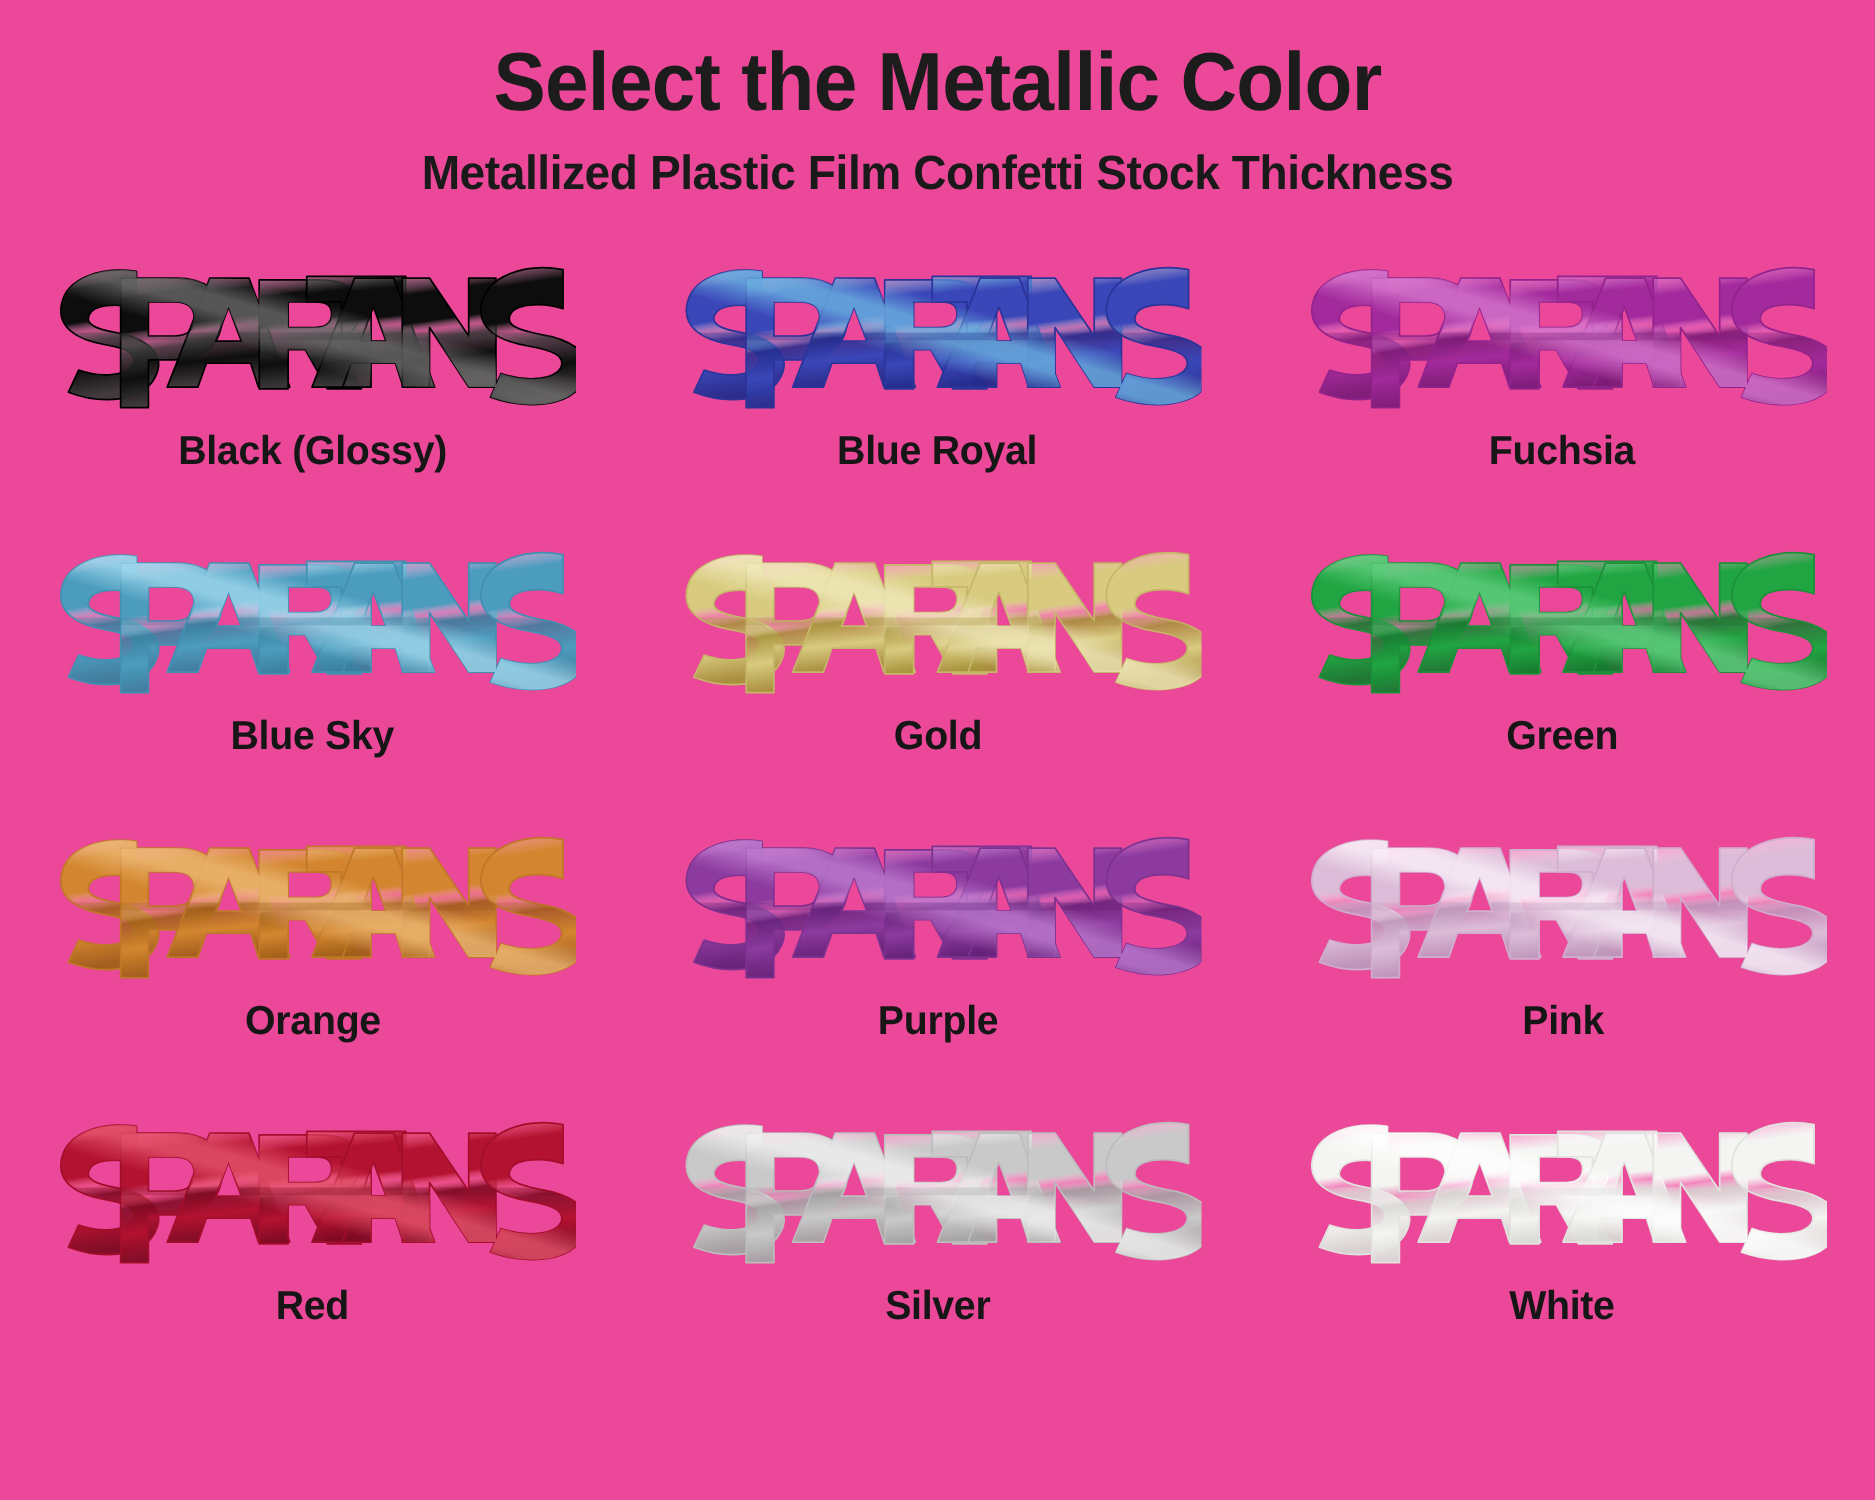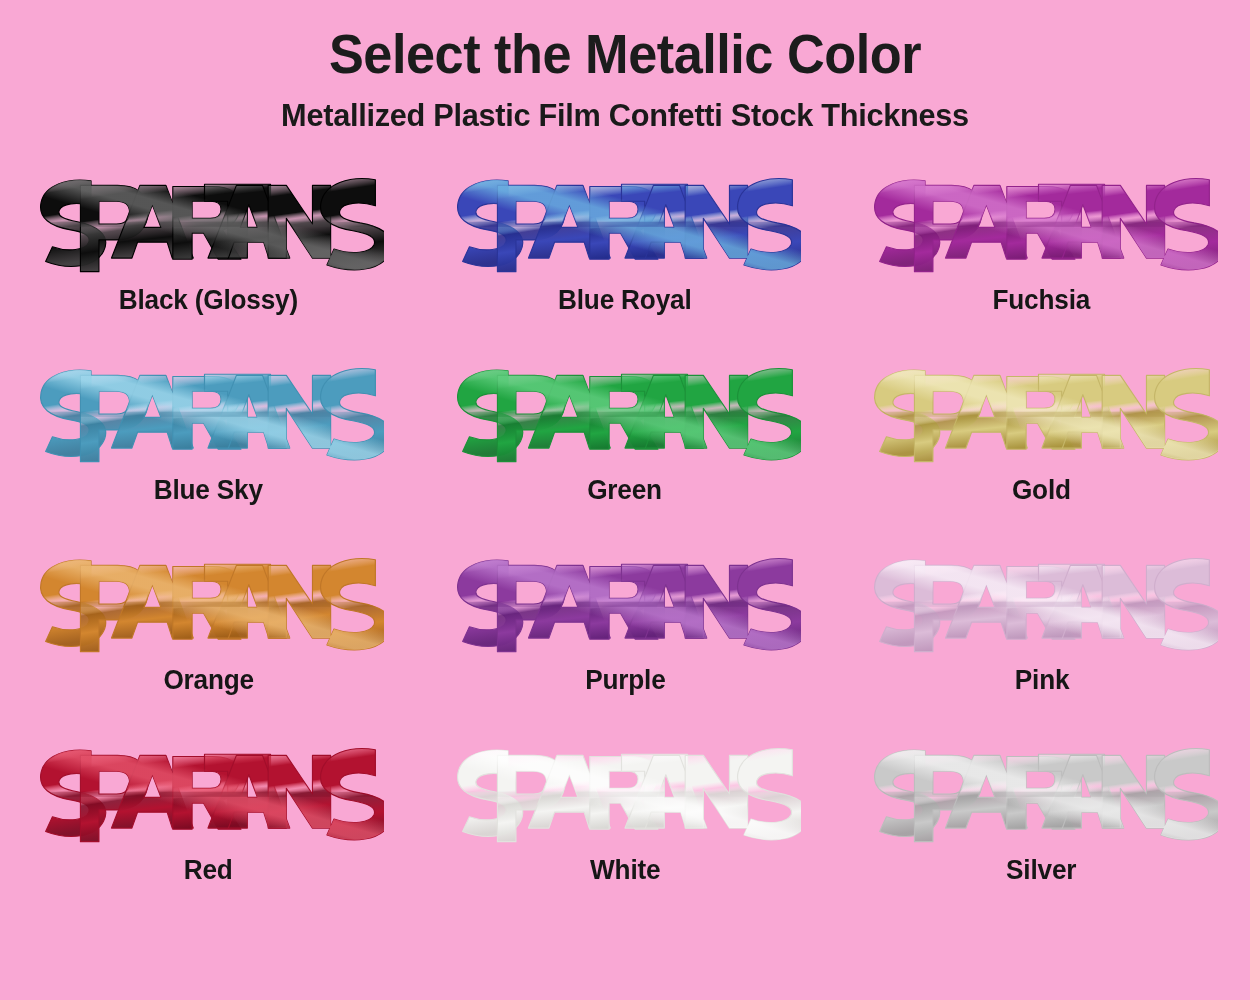--- a/index.html
+++ b/index.html
@@ -12,21 +12,21 @@
     width: 1250px;
     height: 1000px;
     font-family: "Liberation Sans", sans-serif;
     overflow: hidden;
     position: relative;
   }
 
   .page {
     width: 1250px;
     height: 1000px;
-    background: #f9a8d4;
+    background: #ec4899;
     display: flex;
     flex-direction: column;
     align-items: center;
   }
 
   .header {
     width: 100%;
     text-align: center;
     padding-top: 26px;
   }
@@ -295,20 +295,68 @@
             <rect x="0" y="0" width="620" height="180" fill="url(#streak-2)" clip-path="url(#clip-2)"></rect>
             <rect x="0" y="86" width="620" height="9" fill="#3A7F9E" opacity="0.30" clip-path="url(#clip-2)"></rect>
           </svg>
         </div>
         <div class="swatch-label">Blue Sky</div>
       </div>
       <div class="swatch-cell">
         <div class="art-wrap">
           <svg viewBox="0 0 620 180" preserveAspectRatio="xMidYMid meet">
             <defs>
+              <linearGradient id="grad-4" x1="0%" y1="0%" x2="12%" y2="100%">
+                <stop offset="0%" stop-color="#F2EBC0" stop-opacity="0.55"></stop>
+                <stop offset="16%" stop-color="#D8CB80" stop-opacity="1"></stop>
+                <stop offset="42%" stop-color="#D8CB80" stop-opacity="1"></stop>
+                <stop offset="50%" stop-color="#F2EBC0" stop-opacity="0.35"></stop>
+                <stop offset="57.99999999999999%" stop-color="#A8933C" stop-opacity="0.85"></stop>
+                <stop offset="78%" stop-color="#D8CB80" stop-opacity="1"></stop>
+                <stop offset="100%" stop-color="#A8933C" stop-opacity="0.95"></stop>
+              </linearGradient>
+              <linearGradient id="streak-4" x1="0%" y1="100%" x2="100%" y2="0%">
+                <stop offset="0%" stop-color="#F2EBC0" stop-opacity="0"></stop>
+                <stop offset="40%" stop-color="#F2EBC0" stop-opacity="0"></stop>
+                <stop offset="49%" stop-color="#F2EBC0" stop-opacity="0.75"></stop>
+                <stop offset="54%" stop-color="#F2EBC0" stop-opacity="0.75"></stop>
+                <stop offset="62%" stop-color="#F2EBC0" stop-opacity="0"></stop>
+                <stop offset="100%" stop-color="#F2EBC0" stop-opacity="0"></stop>
+              </linearGradient>
+              <clipPath id="clip-4">
+                <path d="M104 14 C62 8 22 22 16 52 C10 80 34 94 66 100 C90 104 104 110 100 122 C95 136 64 140 36 130 L24 156 C66 172 112 166 126 138 C140 110 114 92 80 86 C56 82 44 76 48 66 C52 54 80 50 104 58 Z" transform="translate(0,0) scale(1,1)"></path>
+                <path d="M118 16 L118 168 L152 168 L152 112 L184 112 C222 112 242 92 242 62 C242 30 220 16 186 16 Z M152 44 L184 44 C200 44 208 50 208 63 C208 77 200 84 184 84 L152 84 Z" transform="translate(-28,6) scale(0.96,1)"></path>
+                <path d="M236 22 L186 150 L222 150 L232 122 L284 122 L293 150 L330 150 L282 22 Z M243 96 L258 56 L273 96 Z" transform="translate(-46,0) scale(1,1)"></path>
+                <path d="M318 22 L318 150 L352 150 L352 104 L372 104 L398 150 L438 150 L406 99 C426 90 436 74 436 56 C436 32 417 22 388 22 Z M352 48 L384 48 C397 48 403 52 403 62 C403 72 397 78 384 78 L352 78 Z" transform="translate(-70,2) scale(1,1)"></path>
+                <path d="M392 20 L392 50 L432 50 L432 150 L466 150 L466 50 L506 50 L506 20 Z" transform="translate(-96,0) scale(1.02,1)"></path>
+                <path d="M486 22 L436 150 L472 150 L482 122 L534 122 L543 150 L580 150 L532 22 Z M493 96 L508 56 L523 96 Z" transform="translate(-126,0) scale(1,1)"></path>
+                <path d="M566 22 L566 150 L598 150 L598 80 L644 150 L676 150 L676 22 L644 22 L644 90 L598 22 Z" transform="translate(-150,0) scale(1,1)"></path>
+                <path d="M770 16 C726 8 684 24 678 56 C672 86 698 100 732 106 C758 111 772 117 768 130 C762 145 730 149 700 138 L688 166 C732 182 780 176 794 146 C808 116 780 98 744 92 C718 87 706 81 710 70 C714 57 744 53 770 62 Z" transform="translate(-196,-4) scale(1.04,1)"></path>
+              </clipPath>
+            </defs>
+            <g>
+              <path d="M104 14 C62 8 22 22 16 52 C10 80 34 94 66 100 C90 104 104 110 100 122 C95 136 64 140 36 130 L24 156 C66 172 112 166 126 138 C140 110 114 92 80 86 C56 82 44 76 48 66 C52 54 80 50 104 58 Z" fill="url(#grad-4)" stroke="#C5B668" stroke-width="2" stroke-linejoin="round" transform="translate(0,0) scale(1,1)"></path>
+              <path d="M118 16 L118 168 L152 168 L152 112 L184 112 C222 112 242 92 242 62 C242 30 220 16 186 16 Z M152 44 L184 44 C200 44 208 50 208 63 C208 77 200 84 184 84 L152 84 Z" fill="url(#grad-4)" stroke="#C5B668" stroke-width="2" stroke-linejoin="round" transform="translate(-28,6) scale(0.96,1)"></path>
+              <path d="M236 22 L186 150 L222 150 L232 122 L284 122 L293 150 L330 150 L282 22 Z M243 96 L258 56 L273 96 Z" fill="url(#grad-4)" stroke="#C5B668" stroke-width="2" stroke-linejoin="round" transform="translate(-46,0) scale(1,1)"></path>
+              <path d="M318 22 L318 150 L352 150 L352 104 L372 104 L398 150 L438 150 L406 99 C426 90 436 74 436 56 C436 32 417 22 388 22 Z M352 48 L384 48 C397 48 403 52 403 62 C403 72 397 78 384 78 L352 78 Z" fill="url(#grad-4)" stroke="#C5B668" stroke-width="2" stroke-linejoin="round" transform="translate(-70,2) scale(1,1)"></path>
+              <path d="M392 20 L392 50 L432 50 L432 150 L466 150 L466 50 L506 50 L506 20 Z" fill="url(#grad-4)" stroke="#C5B668" stroke-width="2" stroke-linejoin="round" transform="translate(-96,0) scale(1.02,1)"></path>
+              <path d="M486 22 L436 150 L472 150 L482 122 L534 122 L543 150 L580 150 L532 22 Z M493 96 L508 56 L523 96 Z" fill="url(#grad-4)" stroke="#C5B668" stroke-width="2" stroke-linejoin="round" transform="translate(-126,0) scale(1,1)"></path>
+              <path d="M566 22 L566 150 L598 150 L598 80 L644 150 L676 150 L676 22 L644 22 L644 90 L598 22 Z" fill="url(#grad-4)" stroke="#C5B668" stroke-width="2" stroke-linejoin="round" transform="translate(-150,0) scale(1,1)"></path>
+              <path d="M770 16 C726 8 684 24 678 56 C672 86 698 100 732 106 C758 111 772 117 768 130 C762 145 730 149 700 138 L688 166 C732 182 780 176 794 146 C808 116 780 98 744 92 C718 87 706 81 710 70 C714 57 744 53 770 62 Z" fill="url(#grad-4)" stroke="#C5B668" stroke-width="2" stroke-linejoin="round" transform="translate(-196,-4) scale(1.04,1)"></path>
+            </g>
+            <rect x="0" y="0" width="620" height="180" fill="url(#streak-4)" clip-path="url(#clip-4)"></rect>
+            <rect x="0" y="86" width="620" height="9" fill="#A8933C" opacity="0.30" clip-path="url(#clip-4)"></rect>
+          </svg>
+        </div>
+        <div class="swatch-label">Gold</div>
+      </div>
+      <div class="swatch-cell">
+        <div class="art-wrap">
+          <svg viewBox="0 0 620 180" preserveAspectRatio="xMidYMid meet">
+            <defs>
               <linearGradient id="grad-5" x1="0%" y1="0%" x2="12%" y2="100%">
                 <stop offset="0%" stop-color="#66D184" stop-opacity="0.55"></stop>
                 <stop offset="16%" stop-color="#21A542" stop-opacity="1"></stop>
                 <stop offset="42%" stop-color="#21A542" stop-opacity="1"></stop>
                 <stop offset="50%" stop-color="#66D184" stop-opacity="0.35"></stop>
                 <stop offset="57.99999999999999%" stop-color="#167A30" stop-opacity="0.85"></stop>
                 <stop offset="78%" stop-color="#21A542" stop-opacity="1"></stop>
                 <stop offset="100%" stop-color="#167A30" stop-opacity="0.95"></stop>
               </linearGradient>
               <linearGradient id="streak-5" x1="0%" y1="100%" x2="100%" y2="0%">
@@ -343,68 +391,20 @@
             <rect x="0" y="0" width="620" height="180" fill="url(#streak-5)" clip-path="url(#clip-5)"></rect>
             <rect x="0" y="86" width="620" height="9" fill="#167A30" opacity="0.30" clip-path="url(#clip-5)"></rect>
           </svg>
         </div>
         <div class="swatch-label">Green</div>
       </div>
       <div class="swatch-cell">
         <div class="art-wrap">
           <svg viewBox="0 0 620 180" preserveAspectRatio="xMidYMid meet">
             <defs>
-              <linearGradient id="grad-4" x1="0%" y1="0%" x2="12%" y2="100%">
-                <stop offset="0%" stop-color="#F2EBC0" stop-opacity="0.55"></stop>
-                <stop offset="16%" stop-color="#D8CB80" stop-opacity="1"></stop>
-                <stop offset="42%" stop-color="#D8CB80" stop-opacity="1"></stop>
-                <stop offset="50%" stop-color="#F2EBC0" stop-opacity="0.35"></stop>
-                <stop offset="57.99999999999999%" stop-color="#A8933C" stop-opacity="0.85"></stop>
-                <stop offset="78%" stop-color="#D8CB80" stop-opacity="1"></stop>
-                <stop offset="100%" stop-color="#A8933C" stop-opacity="0.95"></stop>
-              </linearGradient>
-              <linearGradient id="streak-4" x1="0%" y1="100%" x2="100%" y2="0%">
-                <stop offset="0%" stop-color="#F2EBC0" stop-opacity="0"></stop>
-                <stop offset="40%" stop-color="#F2EBC0" stop-opacity="0"></stop>
-                <stop offset="49%" stop-color="#F2EBC0" stop-opacity="0.75"></stop>
-                <stop offset="54%" stop-color="#F2EBC0" stop-opacity="0.75"></stop>
-                <stop offset="62%" stop-color="#F2EBC0" stop-opacity="0"></stop>
-                <stop offset="100%" stop-color="#F2EBC0" stop-opacity="0"></stop>
-              </linearGradient>
-              <clipPath id="clip-4">
-                <path d="M104 14 C62 8 22 22 16 52 C10 80 34 94 66 100 C90 104 104 110 100 122 C95 136 64 140 36 130 L24 156 C66 172 112 166 126 138 C140 110 114 92 80 86 C56 82 44 76 48 66 C52 54 80 50 104 58 Z" transform="translate(0,0) scale(1,1)"></path>
-                <path d="M118 16 L118 168 L152 168 L152 112 L184 112 C222 112 242 92 242 62 C242 30 220 16 186 16 Z M152 44 L184 44 C200 44 208 50 208 63 C208 77 200 84 184 84 L152 84 Z" transform="translate(-28,6) scale(0.96,1)"></path>
-                <path d="M236 22 L186 150 L222 150 L232 122 L284 122 L293 150 L330 150 L282 22 Z M243 96 L258 56 L273 96 Z" transform="translate(-46,0) scale(1,1)"></path>
-                <path d="M318 22 L318 150 L352 150 L352 104 L372 104 L398 150 L438 150 L406 99 C426 90 436 74 436 56 C436 32 417 22 388 22 Z M352 48 L384 48 C397 48 403 52 403 62 C403 72 397 78 384 78 L352 78 Z" transform="translate(-70,2) scale(1,1)"></path>
-                <path d="M392 20 L392 50 L432 50 L432 150 L466 150 L466 50 L506 50 L506 20 Z" transform="translate(-96,0) scale(1.02,1)"></path>
-                <path d="M486 22 L436 150 L472 150 L482 122 L534 122 L543 150 L580 150 L532 22 Z M493 96 L508 56 L523 96 Z" transform="translate(-126,0) scale(1,1)"></path>
-                <path d="M566 22 L566 150 L598 150 L598 80 L644 150 L676 150 L676 22 L644 22 L644 90 L598 22 Z" transform="translate(-150,0) scale(1,1)"></path>
-                <path d="M770 16 C726 8 684 24 678 56 C672 86 698 100 732 106 C758 111 772 117 768 130 C762 145 730 149 700 138 L688 166 C732 182 780 176 794 146 C808 116 780 98 744 92 C718 87 706 81 710 70 C714 57 744 53 770 62 Z" transform="translate(-196,-4) scale(1.04,1)"></path>
-              </clipPath>
-            </defs>
-            <g>
-              <path d="M104 14 C62 8 22 22 16 52 C10 80 34 94 66 100 C90 104 104 110 100 122 C95 136 64 140 36 130 L24 156 C66 172 112 166 126 138 C140 110 114 92 80 86 C56 82 44 76 48 66 C52 54 80 50 104 58 Z" fill="url(#grad-4)" stroke="#C5B668" stroke-width="2" stroke-linejoin="round" transform="translate(0,0) scale(1,1)"></path>
-              <path d="M118 16 L118 168 L152 168 L152 112 L184 112 C222 112 242 92 242 62 C242 30 220 16 186 16 Z M152 44 L184 44 C200 44 208 50 208 63 C208 77 200 84 184 84 L152 84 Z" fill="url(#grad-4)" stroke="#C5B668" stroke-width="2" stroke-linejoin="round" transform="translate(-28,6) scale(0.96,1)"></path>
-              <path d="M236 22 L186 150 L222 150 L232 122 L284 122 L293 150 L330 150 L282 22 Z M243 96 L258 56 L273 96 Z" fill="url(#grad-4)" stroke="#C5B668" stroke-width="2" stroke-linejoin="round" transform="translate(-46,0) scale(1,1)"></path>
-              <path d="M318 22 L318 150 L352 150 L352 104 L372 104 L398 150 L438 150 L406 99 C426 90 436 74 436 56 C436 32 417 22 388 22 Z M352 48 L384 48 C397 48 403 52 403 62 C403 72 397 78 384 78 L352 78 Z" fill="url(#grad-4)" stroke="#C5B668" stroke-width="2" stroke-linejoin="round" transform="translate(-70,2) scale(1,1)"></path>
-              <path d="M392 20 L392 50 L432 50 L432 150 L466 150 L466 50 L506 50 L506 20 Z" fill="url(#grad-4)" stroke="#C5B668" stroke-width="2" stroke-linejoin="round" transform="translate(-96,0) scale(1.02,1)"></path>
-              <path d="M486 22 L436 150 L472 150 L482 122 L534 122 L543 150 L580 150 L532 22 Z M493 96 L508 56 L523 96 Z" fill="url(#grad-4)" stroke="#C5B668" stroke-width="2" stroke-linejoin="round" transform="translate(-126,0) scale(1,1)"></path>
-              <path d="M566 22 L566 150 L598 150 L598 80 L644 150 L676 150 L676 22 L644 22 L644 90 L598 22 Z" fill="url(#grad-4)" stroke="#C5B668" stroke-width="2" stroke-linejoin="round" transform="translate(-150,0) scale(1,1)"></path>
-              <path d="M770 16 C726 8 684 24 678 56 C672 86 698 100 732 106 C758 111 772 117 768 130 C762 145 730 149 700 138 L688 166 C732 182 780 176 794 146 C808 116 780 98 744 92 C718 87 706 81 710 70 C714 57 744 53 770 62 Z" fill="url(#grad-4)" stroke="#C5B668" stroke-width="2" stroke-linejoin="round" transform="translate(-196,-4) scale(1.04,1)"></path>
-            </g>
-            <rect x="0" y="0" width="620" height="180" fill="url(#streak-4)" clip-path="url(#clip-4)"></rect>
-            <rect x="0" y="86" width="620" height="9" fill="#A8933C" opacity="0.30" clip-path="url(#clip-4)"></rect>
-          </svg>
-        </div>
-        <div class="swatch-label">Gold</div>
-      </div>
-      <div class="swatch-cell">
-        <div class="art-wrap">
-          <svg viewBox="0 0 620 180" preserveAspectRatio="xMidYMid meet">
-            <defs>
               <linearGradient id="grad-6" x1="0%" y1="0%" x2="12%" y2="100%">
                 <stop offset="0%" stop-color="#EEBB78" stop-opacity="0.55"></stop>
                 <stop offset="16%" stop-color="#D3862F" stop-opacity="1"></stop>
                 <stop offset="42%" stop-color="#D3862F" stop-opacity="1"></stop>
                 <stop offset="50%" stop-color="#EEBB78" stop-opacity="0.35"></stop>
                 <stop offset="57.99999999999999%" stop-color="#A05F18" stop-opacity="0.85"></stop>
                 <stop offset="78%" stop-color="#D3862F" stop-opacity="1"></stop>
                 <stop offset="100%" stop-color="#A05F18" stop-opacity="0.95"></stop>
               </linearGradient>
               <linearGradient id="streak-6" x1="0%" y1="100%" x2="100%" y2="0%">
@@ -583,20 +583,68 @@
             <rect x="0" y="0" width="620" height="180" fill="url(#streak-9)" clip-path="url(#clip-9)"></rect>
             <rect x="0" y="86" width="620" height="9" fill="#7C0A22" opacity="0.30" clip-path="url(#clip-9)"></rect>
           </svg>
         </div>
         <div class="swatch-label">Red</div>
       </div>
       <div class="swatch-cell">
         <div class="art-wrap">
           <svg viewBox="0 0 620 180" preserveAspectRatio="xMidYMid meet">
             <defs>
+              <linearGradient id="grad-10" x1="0%" y1="0%" x2="12%" y2="100%">
+                <stop offset="0%" stop-color="#F2F2F2" stop-opacity="0.55"></stop>
+                <stop offset="16%" stop-color="#C9C9C9" stop-opacity="1"></stop>
+                <stop offset="42%" stop-color="#C9C9C9" stop-opacity="1"></stop>
+                <stop offset="50%" stop-color="#F2F2F2" stop-opacity="0.35"></stop>
+                <stop offset="57.99999999999999%" stop-color="#A3A3A3" stop-opacity="0.85"></stop>
+                <stop offset="78%" stop-color="#C9C9C9" stop-opacity="1"></stop>
+                <stop offset="100%" stop-color="#A3A3A3" stop-opacity="0.95"></stop>
+              </linearGradient>
+              <linearGradient id="streak-10" x1="0%" y1="100%" x2="100%" y2="0%">
+                <stop offset="0%" stop-color="#F2F2F2" stop-opacity="0"></stop>
+                <stop offset="40%" stop-color="#F2F2F2" stop-opacity="0"></stop>
+                <stop offset="49%" stop-color="#F2F2F2" stop-opacity="0.75"></stop>
+                <stop offset="54%" stop-color="#F2F2F2" stop-opacity="0.75"></stop>
+                <stop offset="62%" stop-color="#F2F2F2" stop-opacity="0"></stop>
+                <stop offset="100%" stop-color="#F2F2F2" stop-opacity="0"></stop>
+              </linearGradient>
+              <clipPath id="clip-10">
+                <path d="M104 14 C62 8 22 22 16 52 C10 80 34 94 66 100 C90 104 104 110 100 122 C95 136 64 140 36 130 L24 156 C66 172 112 166 126 138 C140 110 114 92 80 86 C56 82 44 76 48 66 C52 54 80 50 104 58 Z" transform="translate(0,0) scale(1,1)"></path>
+                <path d="M118 16 L118 168 L152 168 L152 112 L184 112 C222 112 242 92 242 62 C242 30 220 16 186 16 Z M152 44 L184 44 C200 44 208 50 208 63 C208 77 200 84 184 84 L152 84 Z" transform="translate(-28,6) scale(0.96,1)"></path>
+                <path d="M236 22 L186 150 L222 150 L232 122 L284 122 L293 150 L330 150 L282 22 Z M243 96 L258 56 L273 96 Z" transform="translate(-46,0) scale(1,1)"></path>
+                <path d="M318 22 L318 150 L352 150 L352 104 L372 104 L398 150 L438 150 L406 99 C426 90 436 74 436 56 C436 32 417 22 388 22 Z M352 48 L384 48 C397 48 403 52 403 62 C403 72 397 78 384 78 L352 78 Z" transform="translate(-70,2) scale(1,1)"></path>
+                <path d="M392 20 L392 50 L432 50 L432 150 L466 150 L466 50 L506 50 L506 20 Z" transform="translate(-96,0) scale(1.02,1)"></path>
+                <path d="M486 22 L436 150 L472 150 L482 122 L534 122 L543 150 L580 150 L532 22 Z M493 96 L508 56 L523 96 Z" transform="translate(-126,0) scale(1,1)"></path>
+                <path d="M566 22 L566 150 L598 150 L598 80 L644 150 L676 150 L676 22 L644 22 L644 90 L598 22 Z" transform="translate(-150,0) scale(1,1)"></path>
+                <path d="M770 16 C726 8 684 24 678 56 C672 86 698 100 732 106 C758 111 772 117 768 130 C762 145 730 149 700 138 L688 166 C732 182 780 176 794 146 C808 116 780 98 744 92 C718 87 706 81 710 70 C714 57 744 53 770 62 Z" transform="translate(-196,-4) scale(1.04,1)"></path>
+              </clipPath>
+            </defs>
+            <g>
+              <path d="M104 14 C62 8 22 22 16 52 C10 80 34 94 66 100 C90 104 104 110 100 122 C95 136 64 140 36 130 L24 156 C66 172 112 166 126 138 C140 110 114 92 80 86 C56 82 44 76 48 66 C52 54 80 50 104 58 Z" fill="url(#grad-10)" stroke="#BDBDBD" stroke-width="2" stroke-linejoin="round" transform="translate(0,0) scale(1,1)"></path>
+              <path d="M118 16 L118 168 L152 168 L152 112 L184 112 C222 112 242 92 242 62 C242 30 220 16 186 16 Z M152 44 L184 44 C200 44 208 50 208 63 C208 77 200 84 184 84 L152 84 Z" fill="url(#grad-10)" stroke="#BDBDBD" stroke-width="2" stroke-linejoin="round" transform="translate(-28,6) scale(0.96,1)"></path>
+              <path d="M236 22 L186 150 L222 150 L232 122 L284 122 L293 150 L330 150 L282 22 Z M243 96 L258 56 L273 96 Z" fill="url(#grad-10)" stroke="#BDBDBD" stroke-width="2" stroke-linejoin="round" transform="translate(-46,0) scale(1,1)"></path>
+              <path d="M318 22 L318 150 L352 150 L352 104 L372 104 L398 150 L438 150 L406 99 C426 90 436 74 436 56 C436 32 417 22 388 22 Z M352 48 L384 48 C397 48 403 52 403 62 C403 72 397 78 384 78 L352 78 Z" fill="url(#grad-10)" stroke="#BDBDBD" stroke-width="2" stroke-linejoin="round" transform="translate(-70,2) scale(1,1)"></path>
+              <path d="M392 20 L392 50 L432 50 L432 150 L466 150 L466 50 L506 50 L506 20 Z" fill="url(#grad-10)" stroke="#BDBDBD" stroke-width="2" stroke-linejoin="round" transform="translate(-96,0) scale(1.02,1)"></path>
+              <path d="M486 22 L436 150 L472 150 L482 122 L534 122 L543 150 L580 150 L532 22 Z M493 96 L508 56 L523 96 Z" fill="url(#grad-10)" stroke="#BDBDBD" stroke-width="2" stroke-linejoin="round" transform="translate(-126,0) scale(1,1)"></path>
+              <path d="M566 22 L566 150 L598 150 L598 80 L644 150 L676 150 L676 22 L644 22 L644 90 L598 22 Z" fill="url(#grad-10)" stroke="#BDBDBD" stroke-width="2" stroke-linejoin="round" transform="translate(-150,0) scale(1,1)"></path>
+              <path d="M770 16 C726 8 684 24 678 56 C672 86 698 100 732 106 C758 111 772 117 768 130 C762 145 730 149 700 138 L688 166 C732 182 780 176 794 146 C808 116 780 98 744 92 C718 87 706 81 710 70 C714 57 744 53 770 62 Z" fill="url(#grad-10)" stroke="#BDBDBD" stroke-width="2" stroke-linejoin="round" transform="translate(-196,-4) scale(1.04,1)"></path>
+            </g>
+            <rect x="0" y="0" width="620" height="180" fill="url(#streak-10)" clip-path="url(#clip-10)"></rect>
+            <rect x="0" y="86" width="620" height="9" fill="#A3A3A3" opacity="0.30" clip-path="url(#clip-10)"></rect>
+          </svg>
+        </div>
+        <div class="swatch-label">Silver</div>
+      </div>
+      <div class="swatch-cell">
+        <div class="art-wrap">
+          <svg viewBox="0 0 620 180" preserveAspectRatio="xMidYMid meet">
+            <defs>
               <linearGradient id="grad-11" x1="0%" y1="0%" x2="12%" y2="100%">
                 <stop offset="0%" stop-color="#FFFFFF" stop-opacity="0.55"></stop>
                 <stop offset="16%" stop-color="#F4F4F2" stop-opacity="1"></stop>
                 <stop offset="42%" stop-color="#F4F4F2" stop-opacity="1"></stop>
                 <stop offset="50%" stop-color="#FFFFFF" stop-opacity="0.35"></stop>
                 <stop offset="57.99999999999999%" stop-color="#D8D8D4" stop-opacity="0.85"></stop>
                 <stop offset="78%" stop-color="#F4F4F2" stop-opacity="1"></stop>
                 <stop offset="100%" stop-color="#D8D8D4" stop-opacity="0.95"></stop>
               </linearGradient>
               <linearGradient id="streak-11" x1="0%" y1="100%" x2="100%" y2="0%">
@@ -627,63 +675,15 @@
               <path d="M486 22 L436 150 L472 150 L482 122 L534 122 L543 150 L580 150 L532 22 Z M493 96 L508 56 L523 96 Z" fill="url(#grad-11)" stroke="#E2E2DE" stroke-width="2" stroke-linejoin="round" transform="translate(-126,0) scale(1,1)"></path>
               <path d="M566 22 L566 150 L598 150 L598 80 L644 150 L676 150 L676 22 L644 22 L644 90 L598 22 Z" fill="url(#grad-11)" stroke="#E2E2DE" stroke-width="2" stroke-linejoin="round" transform="translate(-150,0) scale(1,1)"></path>
               <path d="M770 16 C726 8 684 24 678 56 C672 86 698 100 732 106 C758 111 772 117 768 130 C762 145 730 149 700 138 L688 166 C732 182 780 176 794 146 C808 116 780 98 744 92 C718 87 706 81 710 70 C714 57 744 53 770 62 Z" fill="url(#grad-11)" stroke="#E2E2DE" stroke-width="2" stroke-linejoin="round" transform="translate(-196,-4) scale(1.04,1)"></path>
             </g>
             <rect x="0" y="0" width="620" height="180" fill="url(#streak-11)" clip-path="url(#clip-11)"></rect>
             <rect x="0" y="86" width="620" height="9" fill="#D8D8D4" opacity="0.30" clip-path="url(#clip-11)"></rect>
           </svg>
         </div>
         <div class="swatch-label">White</div>
       </div>
-      <div class="swatch-cell">
-        <div class="art-wrap">
-          <svg viewBox="0 0 620 180" preserveAspectRatio="xMidYMid meet">
-            <defs>
-              <linearGradient id="grad-10" x1="0%" y1="0%" x2="12%" y2="100%">
-                <stop offset="0%" stop-color="#F2F2F2" stop-opacity="0.55"></stop>
-                <stop offset="16%" stop-color="#C9C9C9" stop-opacity="1"></stop>
-                <stop offset="42%" stop-color="#C9C9C9" stop-opacity="1"></stop>
-                <stop offset="50%" stop-color="#F2F2F2" stop-opacity="0.35"></stop>
-                <stop offset="57.99999999999999%" stop-color="#A3A3A3" stop-opacity="0.85"></stop>
-                <stop offset="78%" stop-color="#C9C9C9" stop-opacity="1"></stop>
-                <stop offset="100%" stop-color="#A3A3A3" stop-opacity="0.95"></stop>
-              </linearGradient>
-              <linearGradient id="streak-10" x1="0%" y1="100%" x2="100%" y2="0%">
-                <stop offset="0%" stop-color="#F2F2F2" stop-opacity="0"></stop>
-                <stop offset="40%" stop-color="#F2F2F2" stop-opacity="0"></stop>
-                <stop offset="49%" stop-color="#F2F2F2" stop-opacity="0.75"></stop>
-                <stop offset="54%" stop-color="#F2F2F2" stop-opacity="0.75"></stop>
-                <stop offset="62%" stop-color="#F2F2F2" stop-opacity="0"></stop>
-                <stop offset="100%" stop-color="#F2F2F2" stop-opacity="0"></stop>
-              </linearGradient>
-              <clipPath id="clip-10">
-                <path d="M104 14 C62 8 22 22 16 52 C10 80 34 94 66 100 C90 104 104 110 100 122 C95 136 64 140 36 130 L24 156 C66 172 112 166 126 138 C140 110 114 92 80 86 C56 82 44 76 48 66 C52 54 80 50 104 58 Z" transform="translate(0,0) scale(1,1)"></path>
-                <path d="M118 16 L118 168 L152 168 L152 112 L184 112 C222 112 242 92 242 62 C242 30 220 16 186 16 Z M152 44 L184 44 C200 44 208 50 208 63 C208 77 200 84 184 84 L152 84 Z" transform="translate(-28,6) scale(0.96,1)"></path>
-                <path d="M236 22 L186 150 L222 150 L232 122 L284 122 L293 150 L330 150 L282 22 Z M243 96 L258 56 L273 96 Z" transform="translate(-46,0) scale(1,1)"></path>
-                <path d="M318 22 L318 150 L352 150 L352 104 L372 104 L398 150 L438 150 L406 99 C426 90 436 74 436 56 C436 32 417 22 388 22 Z M352 48 L384 48 C397 48 403 52 403 62 C403 72 397 78 384 78 L352 78 Z" transform="translate(-70,2) scale(1,1)"></path>
-                <path d="M392 20 L392 50 L432 50 L432 150 L466 150 L466 50 L506 50 L506 20 Z" transform="translate(-96,0) scale(1.02,1)"></path>
-                <path d="M486 22 L436 150 L472 150 L482 122 L534 122 L543 150 L580 150 L532 22 Z M493 96 L508 56 L523 96 Z" transform="translate(-126,0) scale(1,1)"></path>
-                <path d="M566 22 L566 150 L598 150 L598 80 L644 150 L676 150 L676 22 L644 22 L644 90 L598 22 Z" transform="translate(-150,0) scale(1,1)"></path>
-                <path d="M770 16 C726 8 684 24 678 56 C672 86 698 100 732 106 C758 111 772 117 768 130 C762 145 730 149 700 138 L688 166 C732 182 780 176 794 146 C808 116 780 98 744 92 C718 87 706 81 710 70 C714 57 744 53 770 62 Z" transform="translate(-196,-4) scale(1.04,1)"></path>
-              </clipPath>
-            </defs>
-            <g>
-              <path d="M104 14 C62 8 22 22 16 52 C10 80 34 94 66 100 C90 104 104 110 100 122 C95 136 64 140 36 130 L24 156 C66 172 112 166 126 138 C140 110 114 92 80 86 C56 82 44 76 48 66 C52 54 80 50 104 58 Z" fill="url(#grad-10)" stroke="#BDBDBD" stroke-width="2" stroke-linejoin="round" transform="translate(0,0) scale(1,1)"></path>
-              <path d="M118 16 L118 168 L152 168 L152 112 L184 112 C222 112 242 92 242 62 C242 30 220 16 186 16 Z M152 44 L184 44 C200 44 208 50 208 63 C208 77 200 84 184 84 L152 84 Z" fill="url(#grad-10)" stroke="#BDBDBD" stroke-width="2" stroke-linejoin="round" transform="translate(-28,6) scale(0.96,1)"></path>
-              <path d="M236 22 L186 150 L222 150 L232 122 L284 122 L293 150 L330 150 L282 22 Z M243 96 L258 56 L273 96 Z" fill="url(#grad-10)" stroke="#BDBDBD" stroke-width="2" stroke-linejoin="round" transform="translate(-46,0) scale(1,1)"></path>
-              <path d="M318 22 L318 150 L352 150 L352 104 L372 104 L398 150 L438 150 L406 99 C426 90 436 74 436 56 C436 32 417 22 388 22 Z M352 48 L384 48 C397 48 403 52 403 62 C403 72 397 78 384 78 L352 78 Z" fill="url(#grad-10)" stroke="#BDBDBD" stroke-width="2" stroke-linejoin="round" transform="translate(-70,2) scale(1,1)"></path>
-              <path d="M392 20 L392 50 L432 50 L432 150 L466 150 L466 50 L506 50 L506 20 Z" fill="url(#grad-10)" stroke="#BDBDBD" stroke-width="2" stroke-linejoin="round" transform="translate(-96,0) scale(1.02,1)"></path>
-              <path d="M486 22 L436 150 L472 150 L482 122 L534 122 L543 150 L580 150 L532 22 Z M493 96 L508 56 L523 96 Z" fill="url(#grad-10)" stroke="#BDBDBD" stroke-width="2" stroke-linejoin="round" transform="translate(-126,0) scale(1,1)"></path>
-              <path d="M566 22 L566 150 L598 150 L598 80 L644 150 L676 150 L676 22 L644 22 L644 90 L598 22 Z" fill="url(#grad-10)" stroke="#BDBDBD" stroke-width="2" stroke-linejoin="round" transform="translate(-150,0) scale(1,1)"></path>
-              <path d="M770 16 C726 8 684 24 678 56 C672 86 698 100 732 106 C758 111 772 117 768 130 C762 145 730 149 700 138 L688 166 C732 182 780 176 794 146 C808 116 780 98 744 92 C718 87 706 81 710 70 C714 57 744 53 770 62 Z" fill="url(#grad-10)" stroke="#BDBDBD" stroke-width="2" stroke-linejoin="round" transform="translate(-196,-4) scale(1.04,1)"></path>
-            </g>
-            <rect x="0" y="0" width="620" height="180" fill="url(#streak-10)" clip-path="url(#clip-10)"></rect>
-            <rect x="0" y="86" width="620" height="9" fill="#A3A3A3" opacity="0.30" clip-path="url(#clip-10)"></rect>
-          </svg>
-        </div>
-        <div class="swatch-label">Silver</div>
-      </div>
     </div>
 
 </div>
 
 </body></html>

